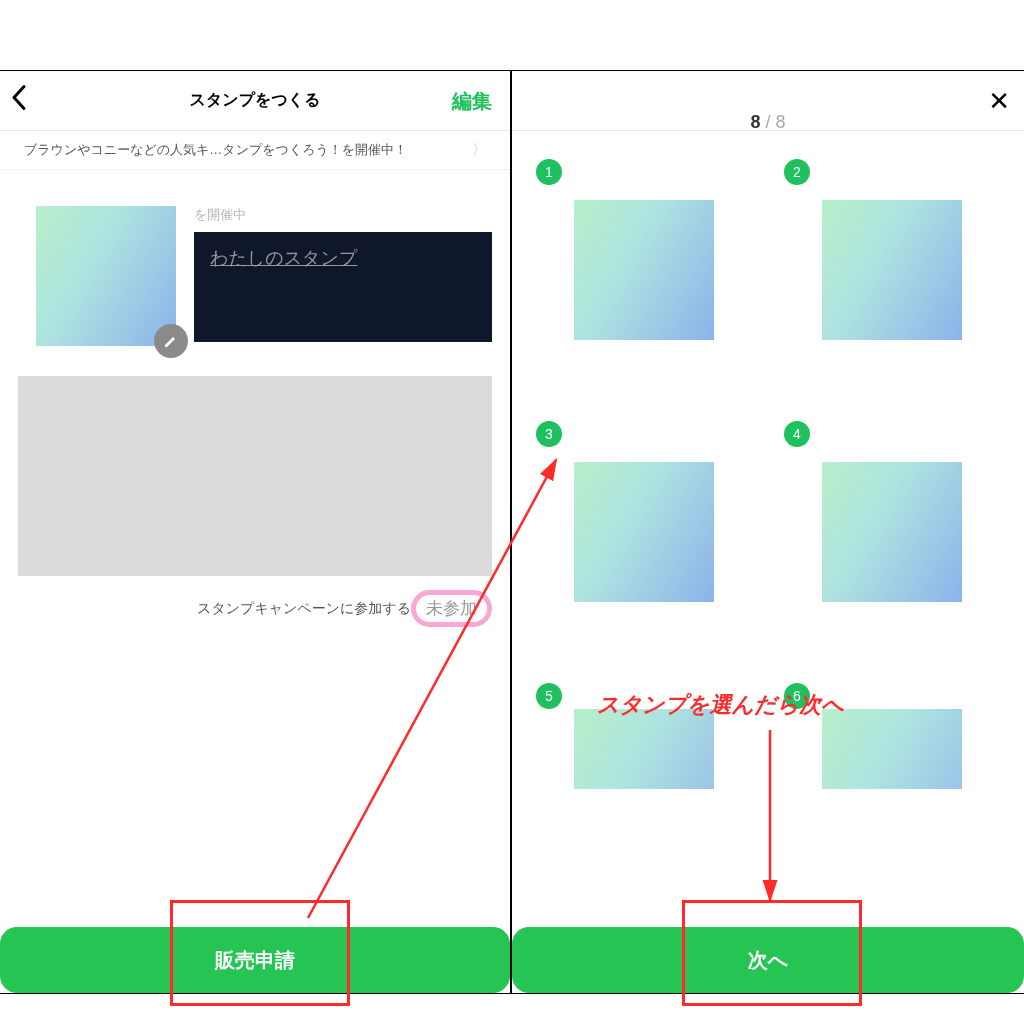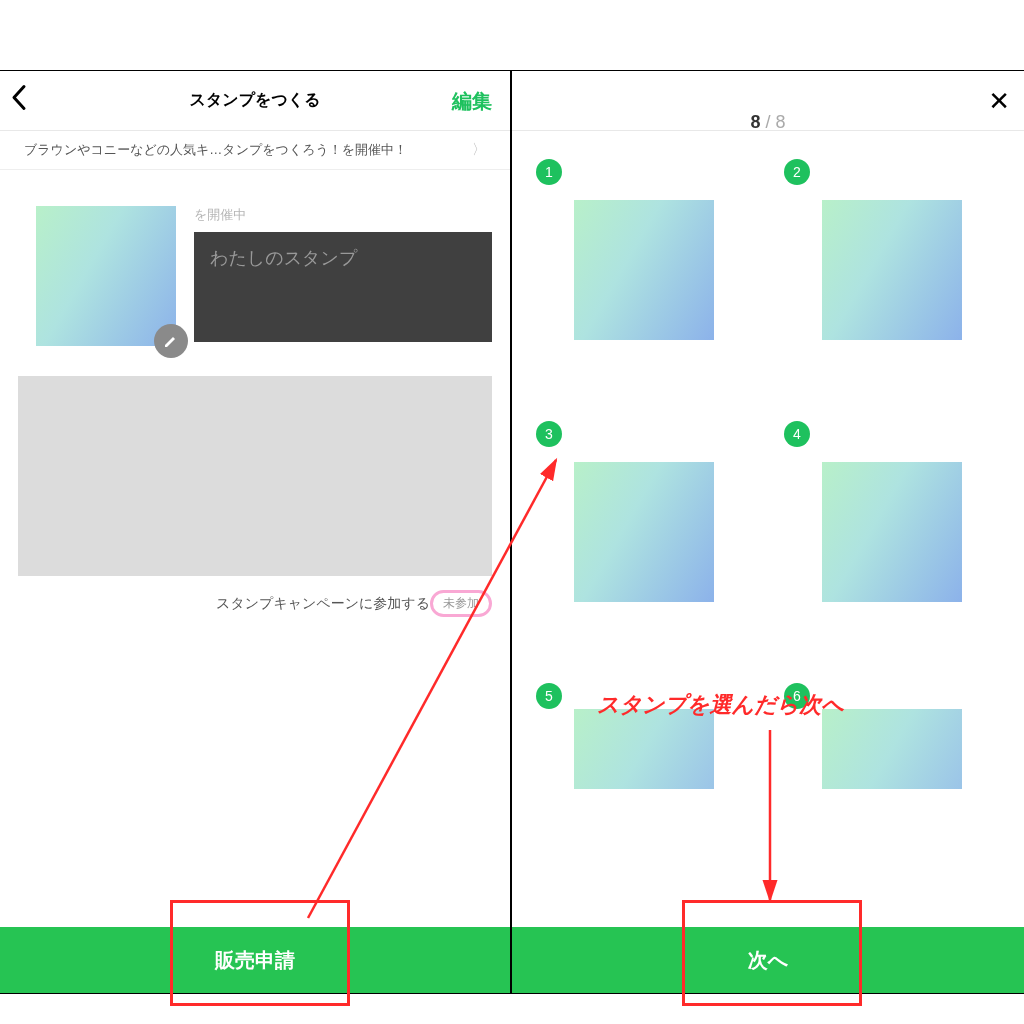--- a/index.html
+++ b/index.html
@@ -81,25 +81,26 @@
     right: -12px; bottom: -12px;
     width: 34px; height: 34px;
     border-radius: 50%;
     background: #8a8a8a;
     display: flex; align-items: center; justify-content: center;
     color: #fff;
   }
   .title-col { flex: 1; }
   .title-label { font-size: 13px; color: #b5b5b5; margin-bottom: 8px; }
   .title-field {
-    background: #404040;
+    background: #0f172a;
     padding: 14px 16px;
     font-size: 18px;
     color: #999;
     height: 110px;
+    text-decoration: underline;
   }
   .desc-block { padding: 34px 18px 0 18px; }
   .desc-label { font-size: 14px; color: #555; margin-bottom: 8px; }
   .desc-field {
     background: #f3f3f3;
     padding: 16px;
     font-size: 15px;
     color: #aaa;
     height: 58px;
   }
@@ -110,37 +111,38 @@
   }
   .campaign-row {
     padding: 14px 18px 0 18px;
     display: flex;
     align-items: center;
     justify-content: flex-end;
     font-size: 14px;
     color: #555;
   }
   .pill {
-    border: 3px solid #f9a8d4;
+    border: 5px solid #f9a8d4;
     color: #999;
-    font-size: 12px;
+    font-size: 17px;
     padding: 2px 10px;
     border-radius: 999px;
   }
   .cta-bar {
     position: absolute;
     bottom: 0; left: 0; right: 0;
     height: 66px;
     background: #26c453;
     color: #fff;
     display: flex;
     align-items: center;
     justify-content: center;
     font-size: 20px;
     font-weight: 600;
+    border-radius: 17px;
   }
   
   .grid {
     flex: 1;
     padding: 24px 20px;
     display: grid;
     grid-template-columns: 1fr 1fr;
     grid-auto-rows: 230px;
     gap: 32px 24px;
     overflow: hidden;

